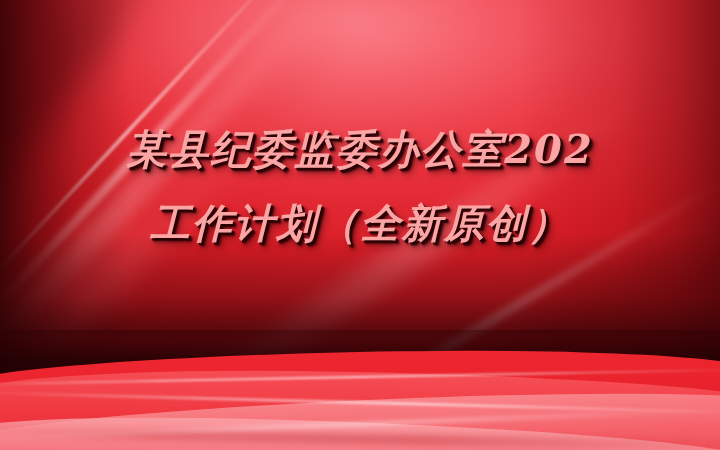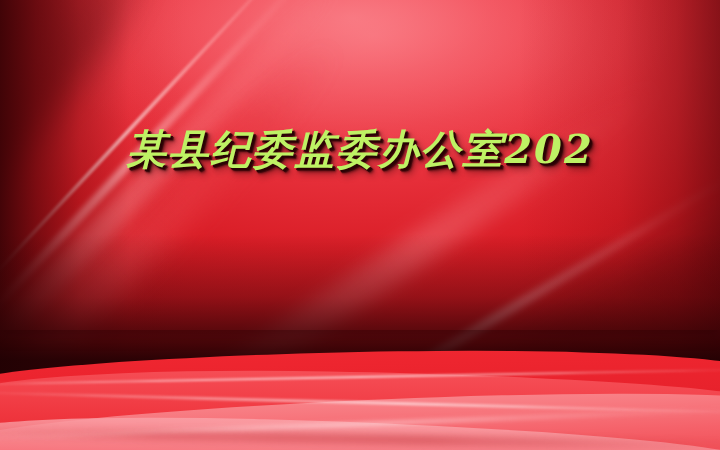--- a/index.html
+++ b/index.html
@@ -251,21 +251,21 @@
   
   .title-block {
     position: absolute;
     left: 0; right: 0;
     top: 112px;
     text-align: center;
     z-index: 8;
   }
   .title-line {
     display: block;
-    color: #bef264;
+    color: #fca5a5;
     font-size: 40px;
     line-height: 74px;
     font-weight: 700;
     letter-spacing: 2px;
     font-family: "DejaVu Serif", "Liberation Serif", serif;
     font-style: italic;
     white-space: nowrap;
     text-shadow:
        2px 2px 0 rgba(40,2,4,0.92),
        3px 3px 1px rgba(40,2,4,0.75),
@@ -291,20 +291,21 @@
     <div class="streak s5"></div>
     <div class="streak s6"></div>
   </div>
 
   <div class="layer bg-vignette-left"></div>
   <div class="layer bg-vignette-right"></div>
   <div class="layer bg-vignette-bottom"></div>
 
   <div class="title-block">
     <span class="title-line">某县纪委监委办公室202</span>
+    <span class="title-line">工作计划（全新原创）</span>
   </div>
 
   <div class="waves">
     <div class="wave-top-shadow"></div>
     <div class="wave w1"></div>
     <div class="wave w2"></div>
     <div class="wave w3"></div>
     <div class="wave w4"></div>
     <div class="crest c1"></div>
     <div class="crest c2"></div>

